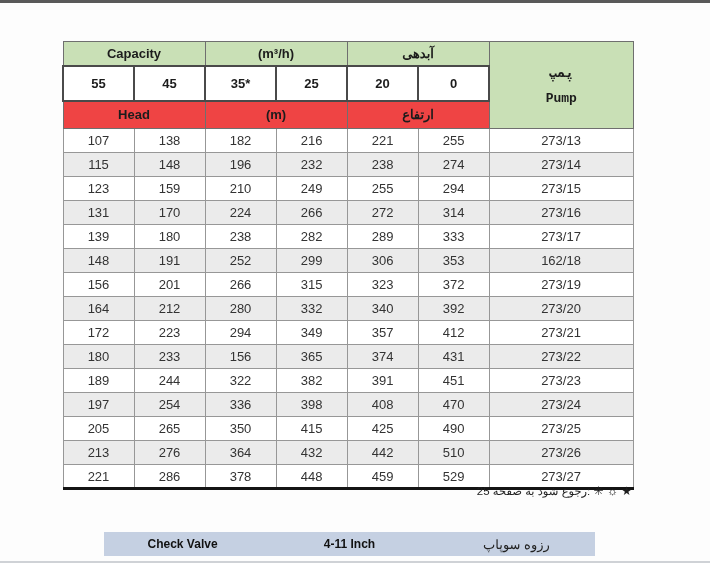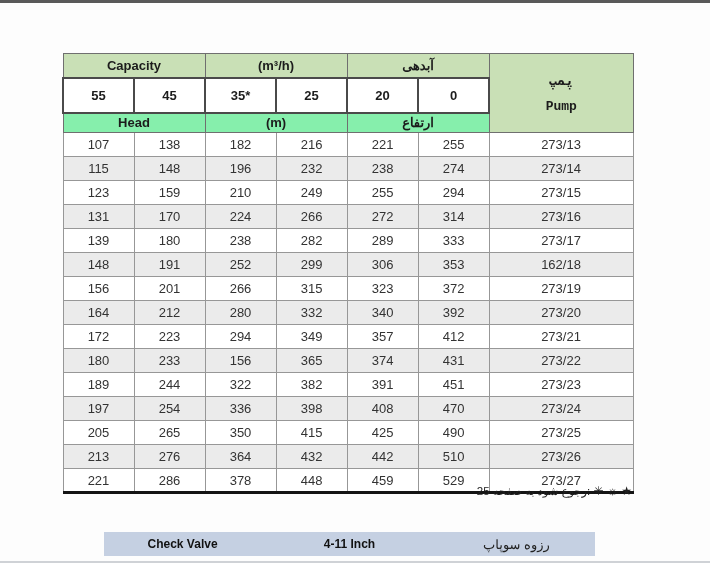--- a/index.html
+++ b/index.html
@@ -3,37 +3,37 @@
 <meta charset="utf-8">
 <style>
   * { margin:0; padding:0; box-sizing:border-box; }
   body { background:#ffffff; font-family:"Liberation Sans", sans-serif; }
   .page {
     position:relative; width:710px; height:563px; background:#fdfdfd;
     border-top:3px solid #595959; border-bottom:2px solid #cfd2d6;
     overflow:hidden;
   }
   table.pump-table {
-    position:absolute; left:62px; top:50px; width:570px;
+    position:absolute; left:62px; top:38px; width:570px;
     border-collapse:collapse; table-layout:fixed;
   }
   col.c-data { width:71px; }
   col.c-pump { width:144px; }
 
   
   tr.hdr-green td {
     background:#c9e0b6; border:1px solid #6f6f6f; height:24px;
     font-weight:bold; font-size:13px; text-align:center; color:#1c1c1c;
   }
   tr.hdr-num td {
     background:#ffffff; border:2px solid #4a4a4a; height:35px;
     font-weight:bold; font-size:13px; text-align:center; color:#1c1c1c;
   }
   tr.hdr-blue td {
-    background:#86efac; border:1px solid #6f6f6f; height:20px;
+    background:#ef4444; border:1px solid #6f6f6f; height:28px;
     font-weight:bold; font-size:13px; text-align:center; color:#1c1c1c;
   }
   td.pump-head {
     background:#a8a2c8; border:1px solid #5a5a5a; vertical-align:middle;
     text-align:center; font-weight:bold; color:#1c1c1c;font-family:Liberation Mono, monospace;
   }
   td.pump-head .fa-line { font-size:14px; margin-bottom:10px; }
   td.pump-head .en-line { font-size:13px; }
 
   

